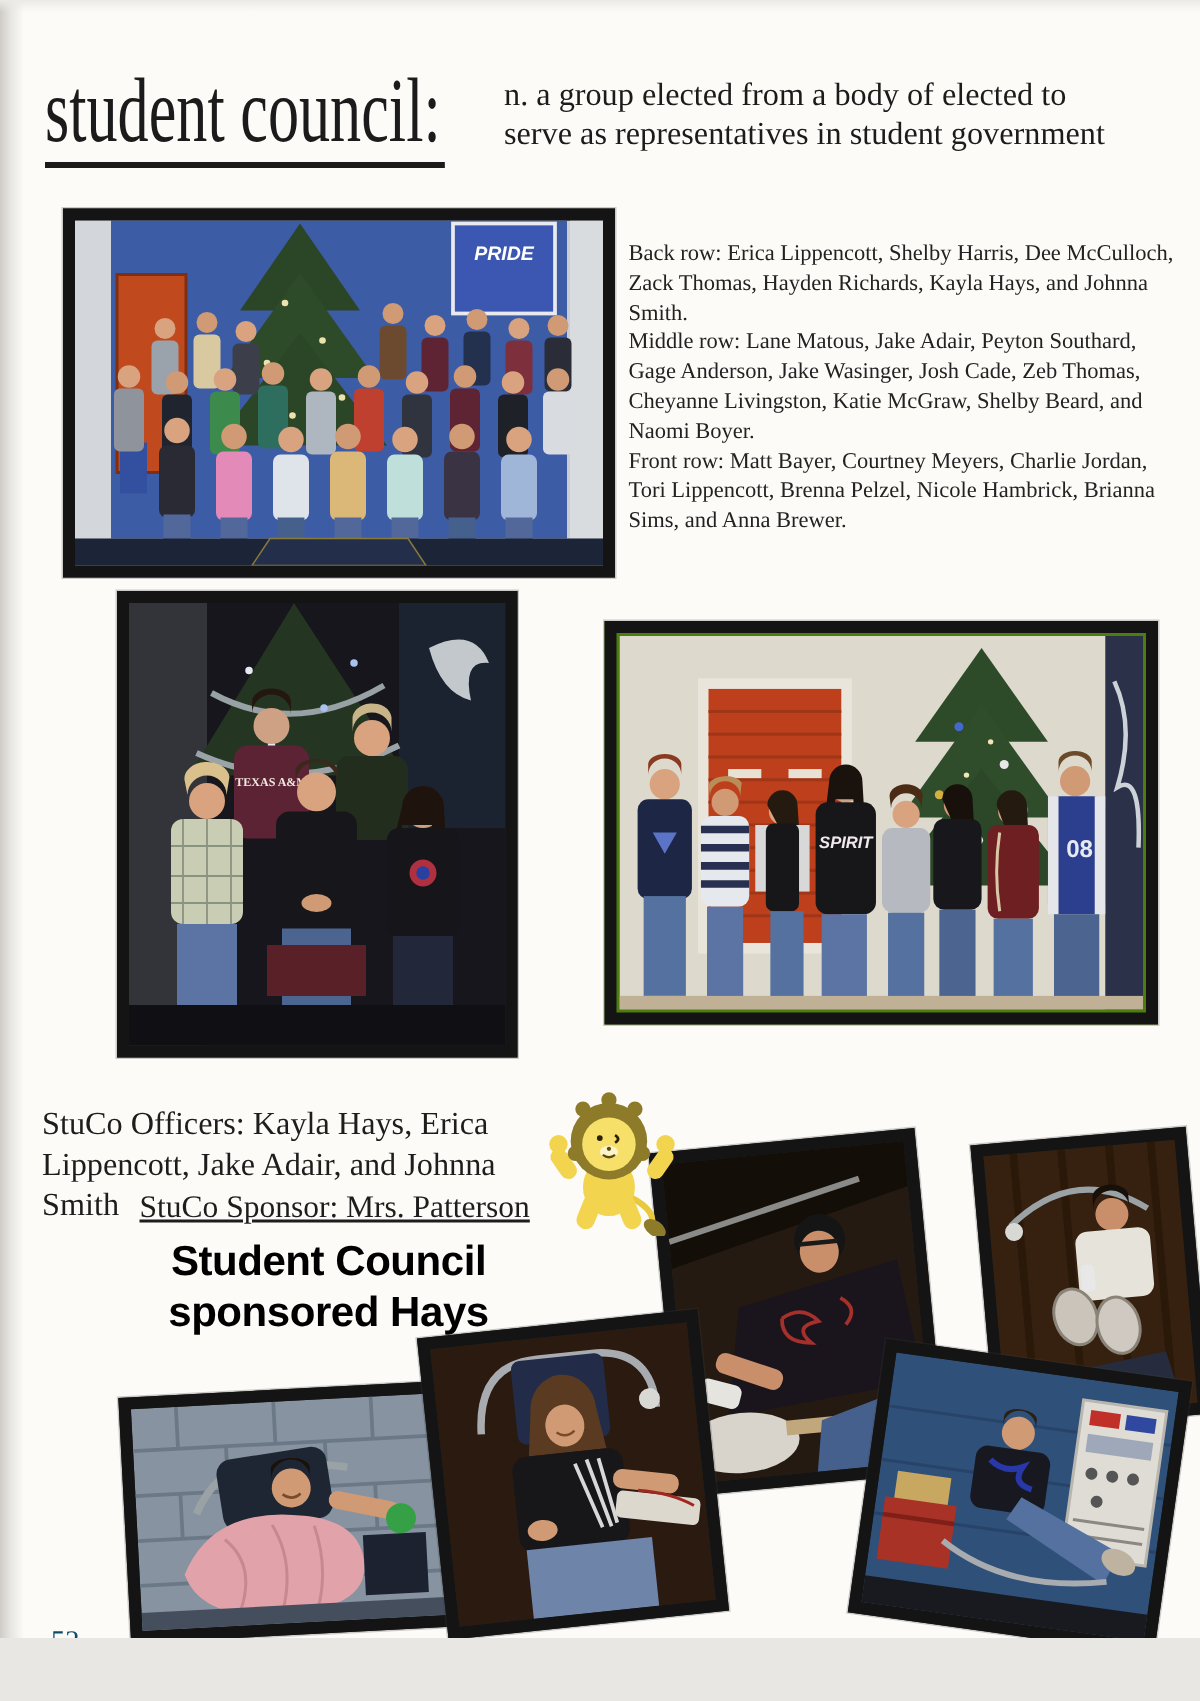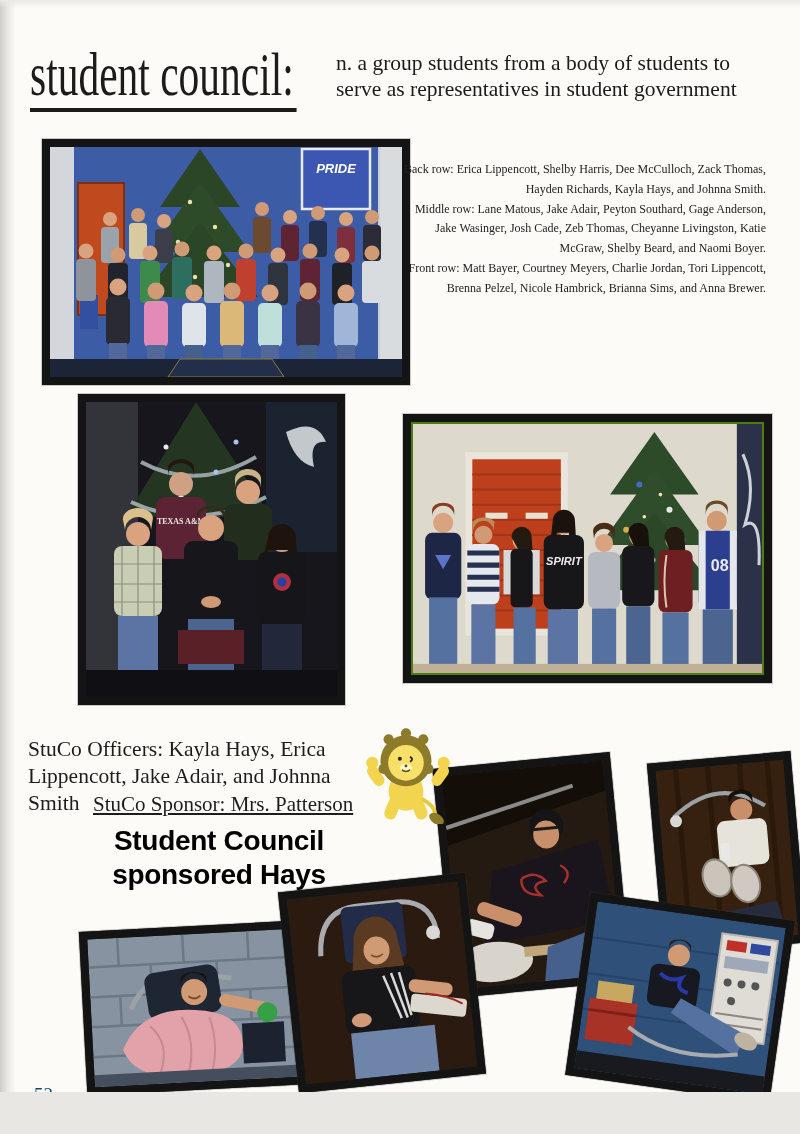--- a/index.html
+++ b/index.html
@@ -16,42 +16,42 @@
     transform:scaleX(0.68);transform-origin:left top;border-bottom:4px solid #1b1b1b;padding:0 4px 3px 0;}
   .definition{position:absolute;left:336px;top:50px;width:450px;font-size:21.5px;line-height:26px;color:#1b1b1b;}
 
   
   .photo{position:absolute;border:8px solid #141414;box-sizing:border-box;background:#222;
     box-shadow:0 0 0 1px rgba(60,60,60,.25);}
   .photo svg{display:block;width:100%;height:100%;}
   .matted{padding:2px;background:#4d7c0f;}
 
   
-  .caption{position:absolute;left:400px;top:160px;width:366px;font-size:12px;line-height:19.8px;color:#222;text-align:right;}
+  .caption{position:absolute;left:419px;top:160px;width:366px;font-size:15px;line-height:19.8px;color:#222;}
   .caption p{margin:0;}
   .officers{position:absolute;left:28px;top:702px;width:338px;font-size:21.5px;line-height:27px;color:#1d1d1d;margin-top:34px;}
   .sponsor{position:absolute;left:93px;top:792px;font-size:21px;color:#1d1d1d;white-space:nowrap;text-decoration:underline;}
   .bd-heading{position:absolute;left:84px;top:824px;width:270px;text-align:center;
     font-family:"Liberation Sans","DejaVu Sans",sans-serif;font-weight:bold;font-size:28px;line-height:34px;
     color:#000000;letter-spacing:-0.3px;z-index:1;}
   .page-num{position:absolute;left:34px;top:1084px;font-size:19px;color:#0c4a6e;}
 
   .lion{position:absolute;left:358px;top:720px;width:100px;height:104px;z-index:6;}
   .tilt{transform-origin:center center;}
 </style>
 </head>
 <body>
 
 <div class="page">
 
   <div class="title-wrap">
     <span class="page-title">student council:</span>
   </div>
   <div class="definition">
-    <div>n. a group students from a body of students to</div>
+    <div>n. a group elected from a body of elected to</div>
     <div>serve as representatives in student government</div>
   </div>
 
   <div class="photo" style="left:42px;top:139px;width:368px;height:246px;">
     <svg viewBox="0 0 352 230" preserveAspectRatio="none">
       <rect width="352" height="230" fill="#c9ced5"></rect>
       <rect x="24" y="0" width="304" height="212" fill="#3d5ca6"></rect>
       <rect x="330" y="0" width="22" height="212" fill="#d8dcde"></rect>
       <rect x="0" y="0" width="24" height="212" fill="#d3d7db"></rect>
       <rect x="28" y="36" width="46" height="132" fill="#c04a1e" stroke="#7e2f12" stroke-width="2"></rect>

